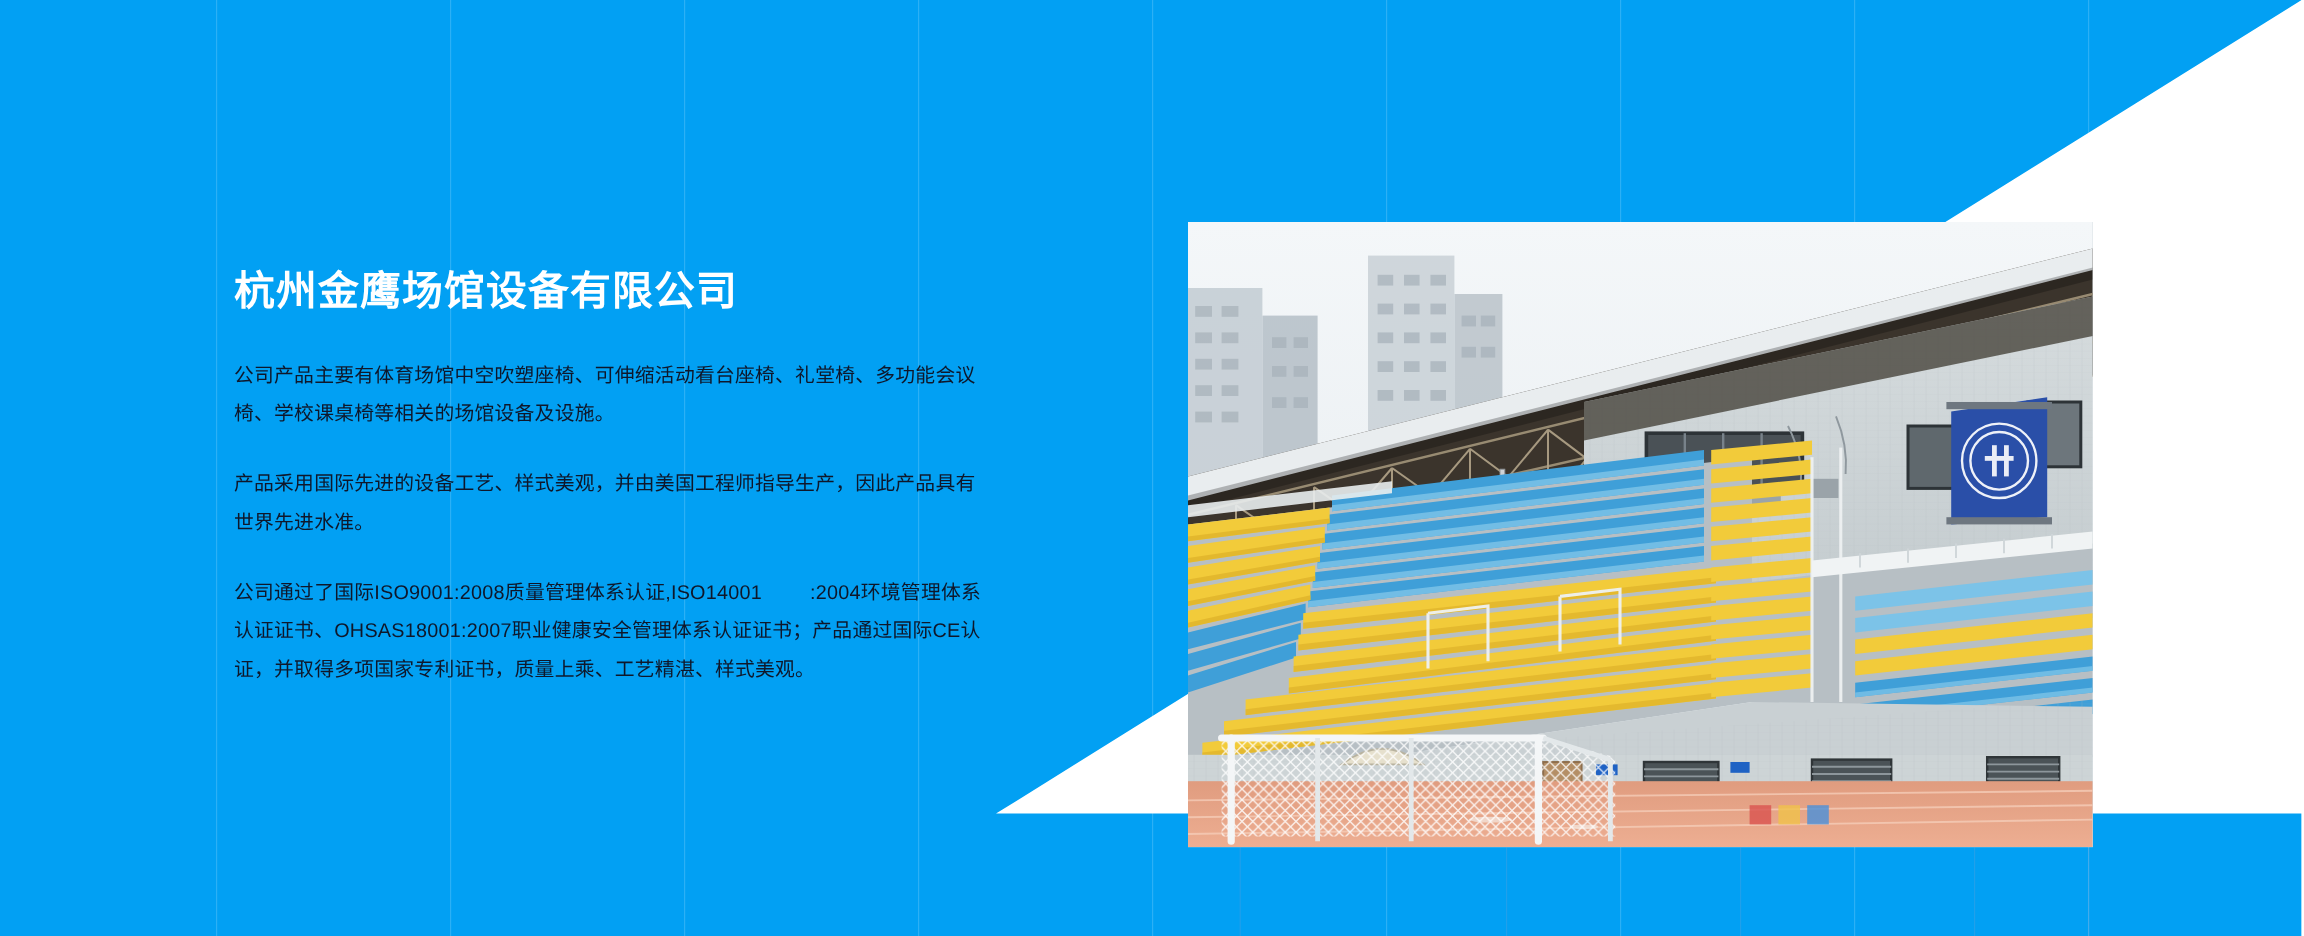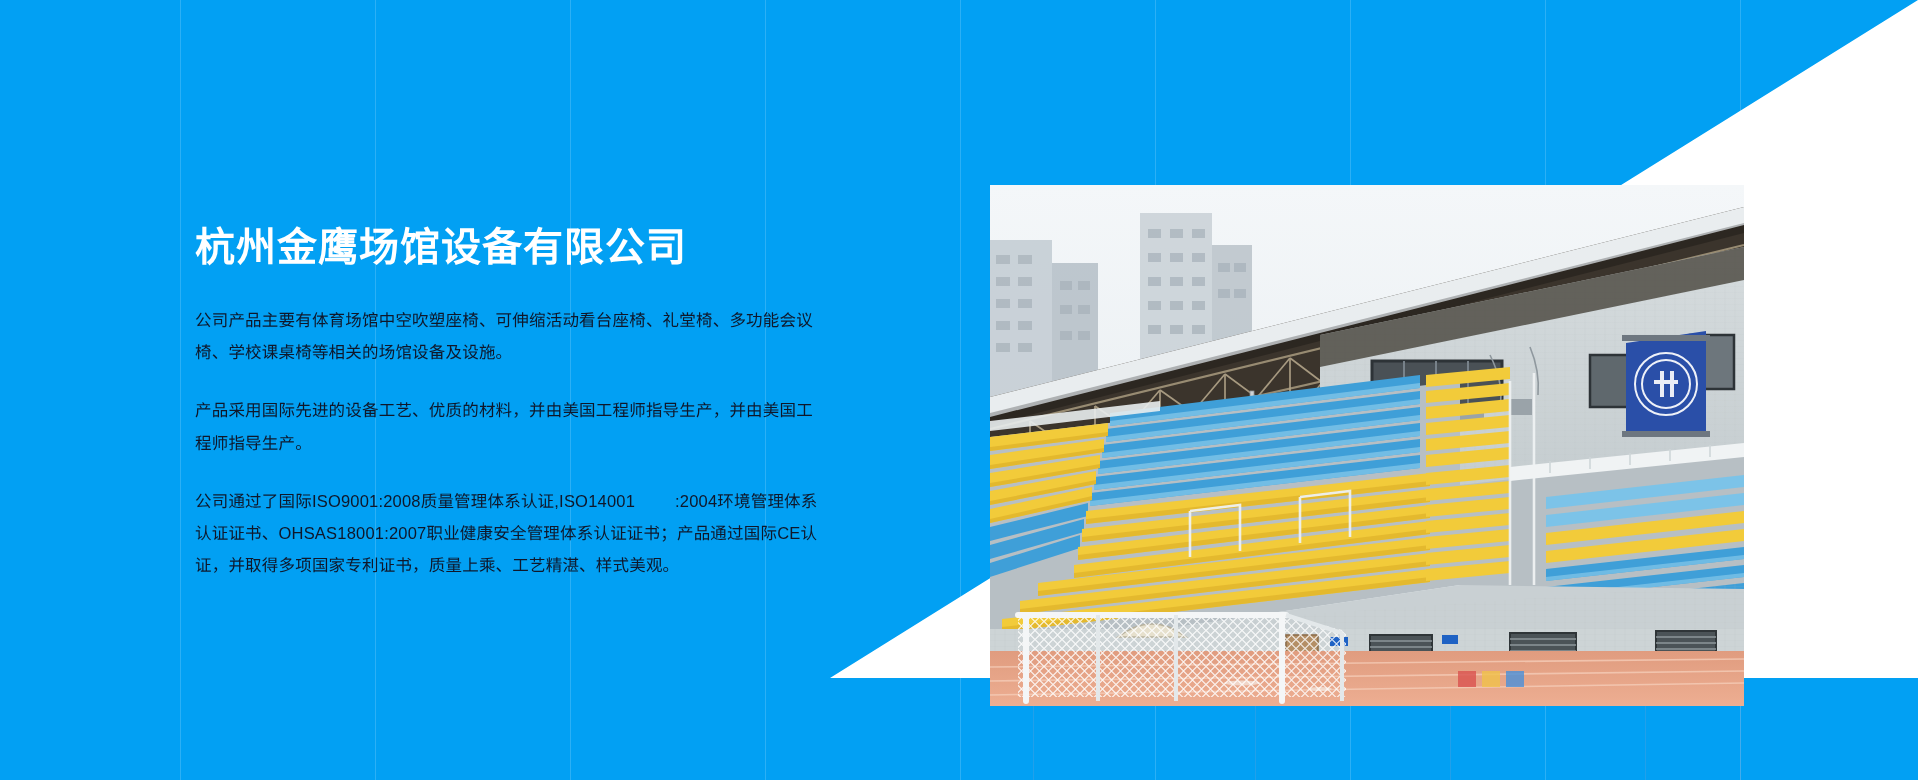--- a/index.html
+++ b/index.html
@@ -76,21 +76,21 @@
   
   .copy {
     position: absolute;
     left: 195px;
     top: 224px;
     width: 625px;
   }
   .headline {
     margin: 0 0 34px 0;
     color: #ffffff;
-    font-size: 40px;
+    font-size: 34px;
     font-weight: bold;
     line-height: 1.15;
     letter-spacing: 1px;
     white-space: nowrap;
   }
   .para {
     margin: 0 0 26px 0;
     color: #0f172a;
     font-size: 16.5px;
     line-height: 1.95;
@@ -504,20 +504,20 @@
     <div class="rule" style="left:1450px; top:706px; height:74px"></div>
     <div class="rule" style="left:1645px; top:706px; height:74px"></div>
     <div class="rule" style="left:1740px; top:706px; height:74px"></div>
   </div>
 
   <div class="copy">
     <h1 class="headline">杭州金鹰场馆设备有限公司</h1>
 
     <p class="para">公司产品主要有体育场馆中空吹塑座椅、可伸缩活动看台座椅、礼堂椅、多功能会议椅、学校课桌椅等相关的场馆设备及设施。</p>
 
-    <p class="para">产品采用国际先进的设备工艺、优质的材料，并由美国工程师指导生产，并由美国工程师指导生产。</p>
+    <p class="para">产品采用国际先进的设备工艺、样式美观，并由美国工程师指导生产，因此产品具有世界先进水准。</p>
 
     <p class="para">
       <span>公司通过了国际ISO9001:2008质量管理体系认证,ISO14001</span><span class="gap-run"></span><span>:2004环境管理体系认证证书、OHSAS18001:2007职业健康安全管理体系认证证书；产品通过国际CE认证，并取得多项国家专利证书，质量上乘、工艺精湛、样式美观。</span>
     </p>
   </div>
 
 </div>
 
 </body></html>

